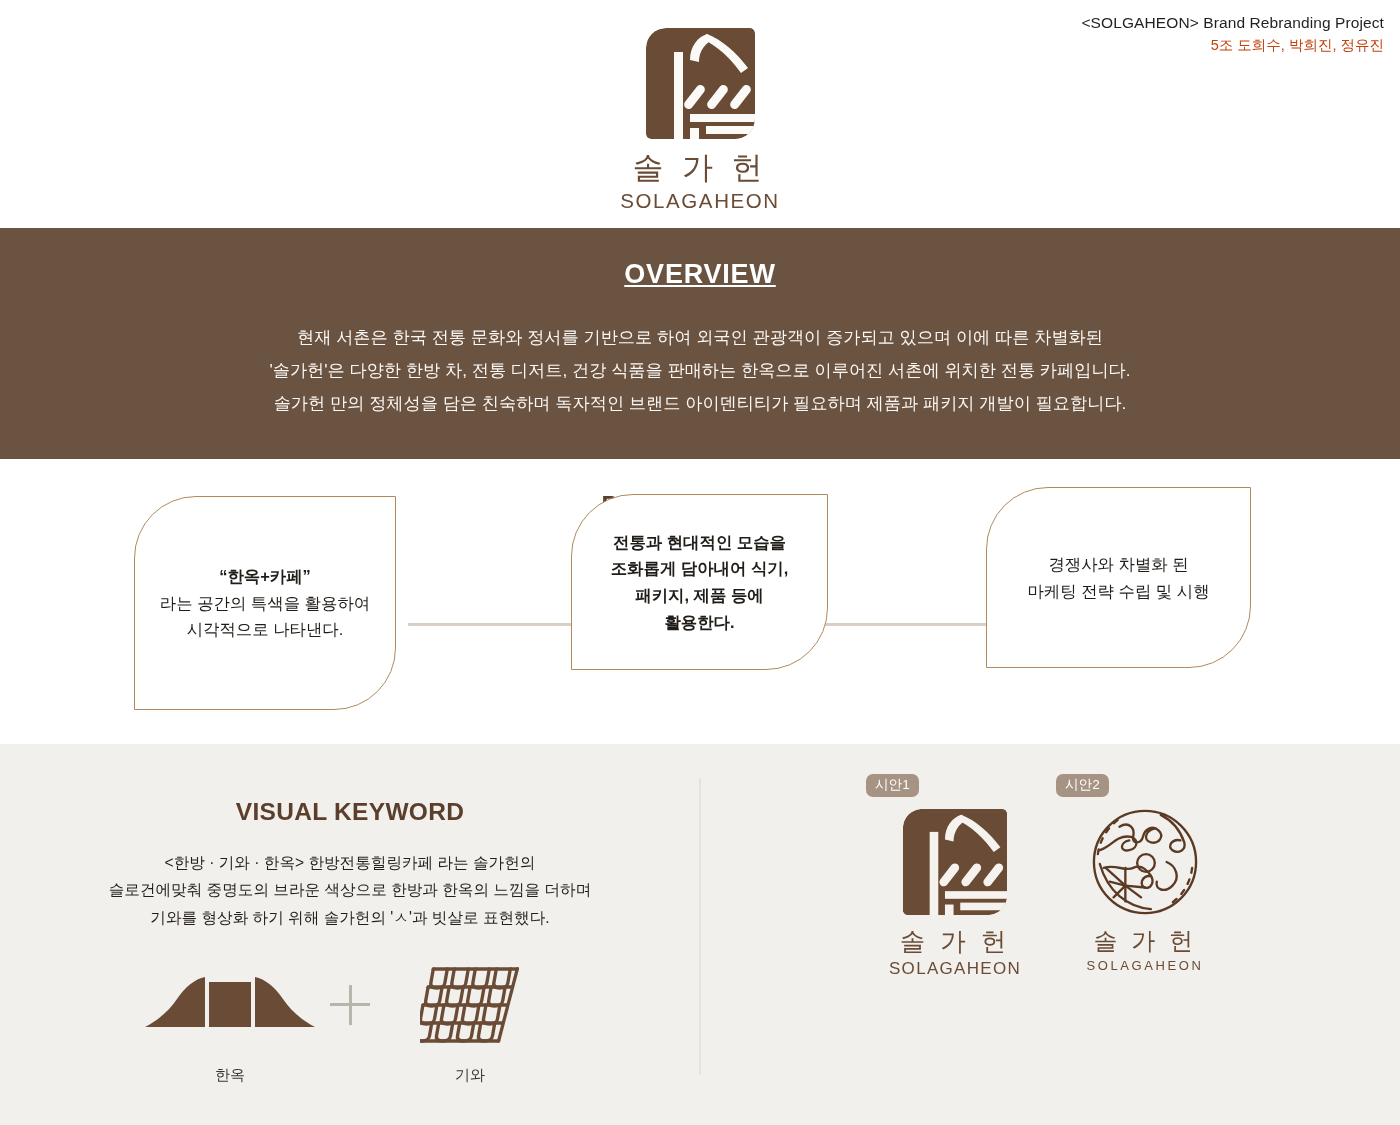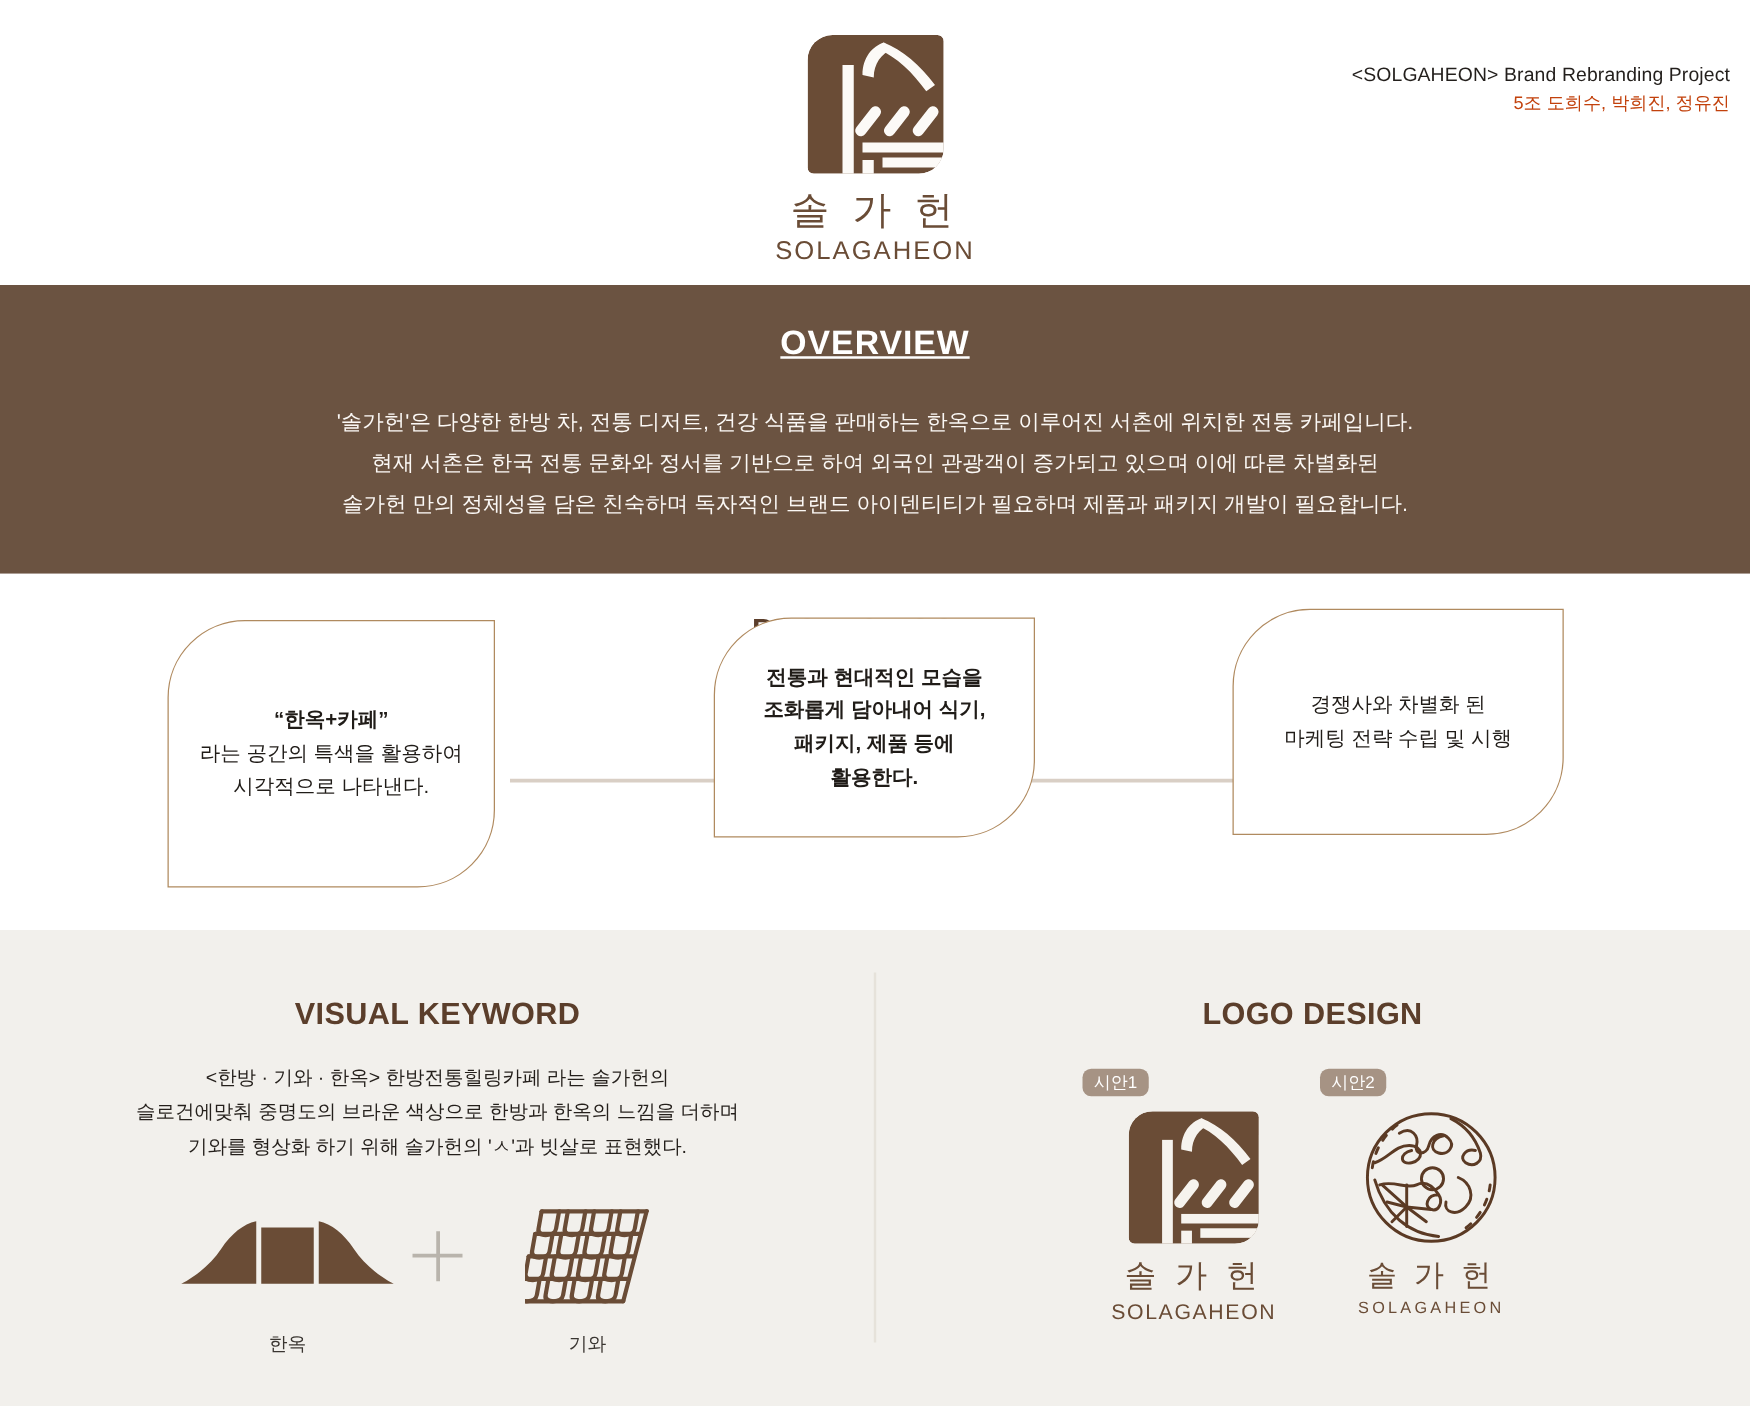--- a/index.html
+++ b/index.html
@@ -35,21 +35,20 @@
     position:absolute;
     top:11px;right:16px;
     text-align:right;
     line-height:1.5;
   }
   .byline .line1{
     font-size:15.5px;
     color:#231F1C;
     letter-spacing:.1px;
     white-space:nowrap;
-    margin-top:38px;
   }
   .byline .line2{
     font-size:14.5px;
     color:#c2410c;
     white-space:nowrap;
     margin-top:1px;
   }
 
   .brand-lockup{
     position:absolute;
@@ -297,22 +296,22 @@
       </g>
     </svg>
     <div class="brand-ko">솔 가 헌</div>
     <div class="brand-en">SOLAGAHEON</div>
   </div>
 </div>
 
 <section class="overview">
   <h2>OVERVIEW</h2>
   <p>
+    <span>현재 서촌은 한국 전통 문화와 정서를 기반으로 하여 외국인 관광객이 증가되고 있으며 이에 따른 차별화된</span>
     <span>'솔가헌'은 다양한 한방 차, 전통 디저트, 건강 식품을 판매하는 한옥으로 이루어진 서촌에 위치한 전통 카페입니다.</span>
-    <span>현재 서촌은 한국 전통 문화와 정서를 기반으로 하여 외국인 관광객이 증가되고 있으며 이에 따른 차별화된</span>
     <span>솔가헌 만의 정체성을 담은 친숙하며 독자적인 브랜드 아이덴티티가 필요하며 제품과 패키지 개발이 필요합니다.</span>
   </p>
 </section>
 
 <section class="goal">
   <h2>PROJECT GOAL</h2>
 
   <div class="goal-row">
     <div class="connector c1"></div>
     <div class="connector c2"></div>
@@ -414,21 +413,20 @@
               </g>
             </g>
           </svg>
         </div>
         <div class="cap">기와</div>
       </div>
     </div>
   </div>
 
   <div class="col">
-    <h2 class="sec-title">LOGO DESIGN</h2>
 
     <div class="logo-row">
 
       <div class="logo-item">
         <div class="badge">시안1</div>
         <div class="logo-glyph">
           <svg width="108" height="110" viewBox="0 0 113 115" aria-hidden="true">
             <defs>
               <clipPath id="clipSq2">
                 <path d="M22 2 H106 A5 5 0 0 1 111 7 V93 A20 20 0 0 1 91 113 H7 A5 5 0 0 1 2 108 V22 A20 20 0 0 1 22 2 Z"></path>

